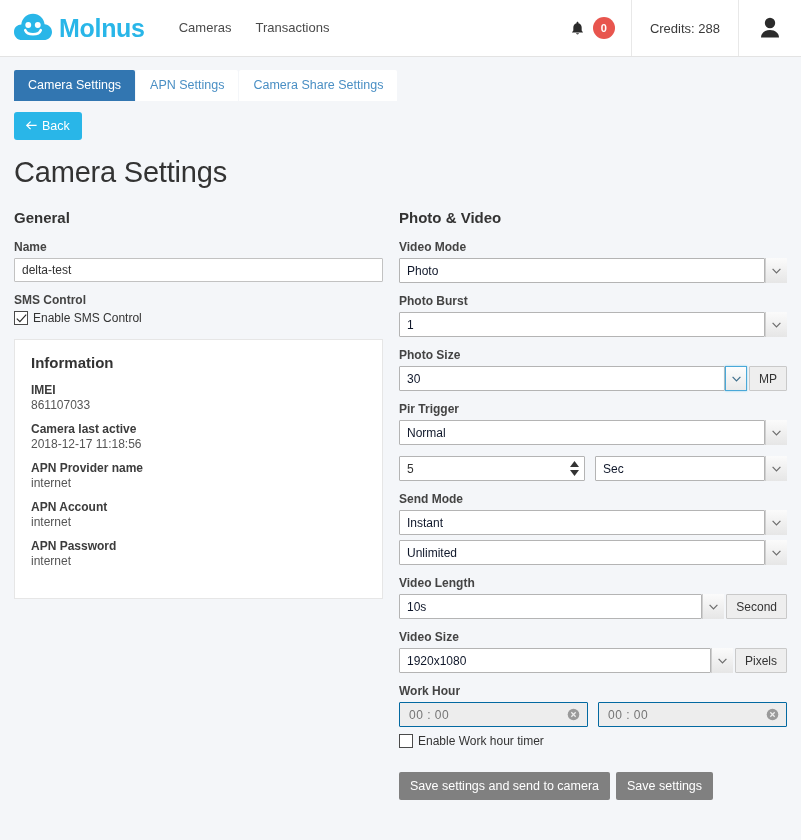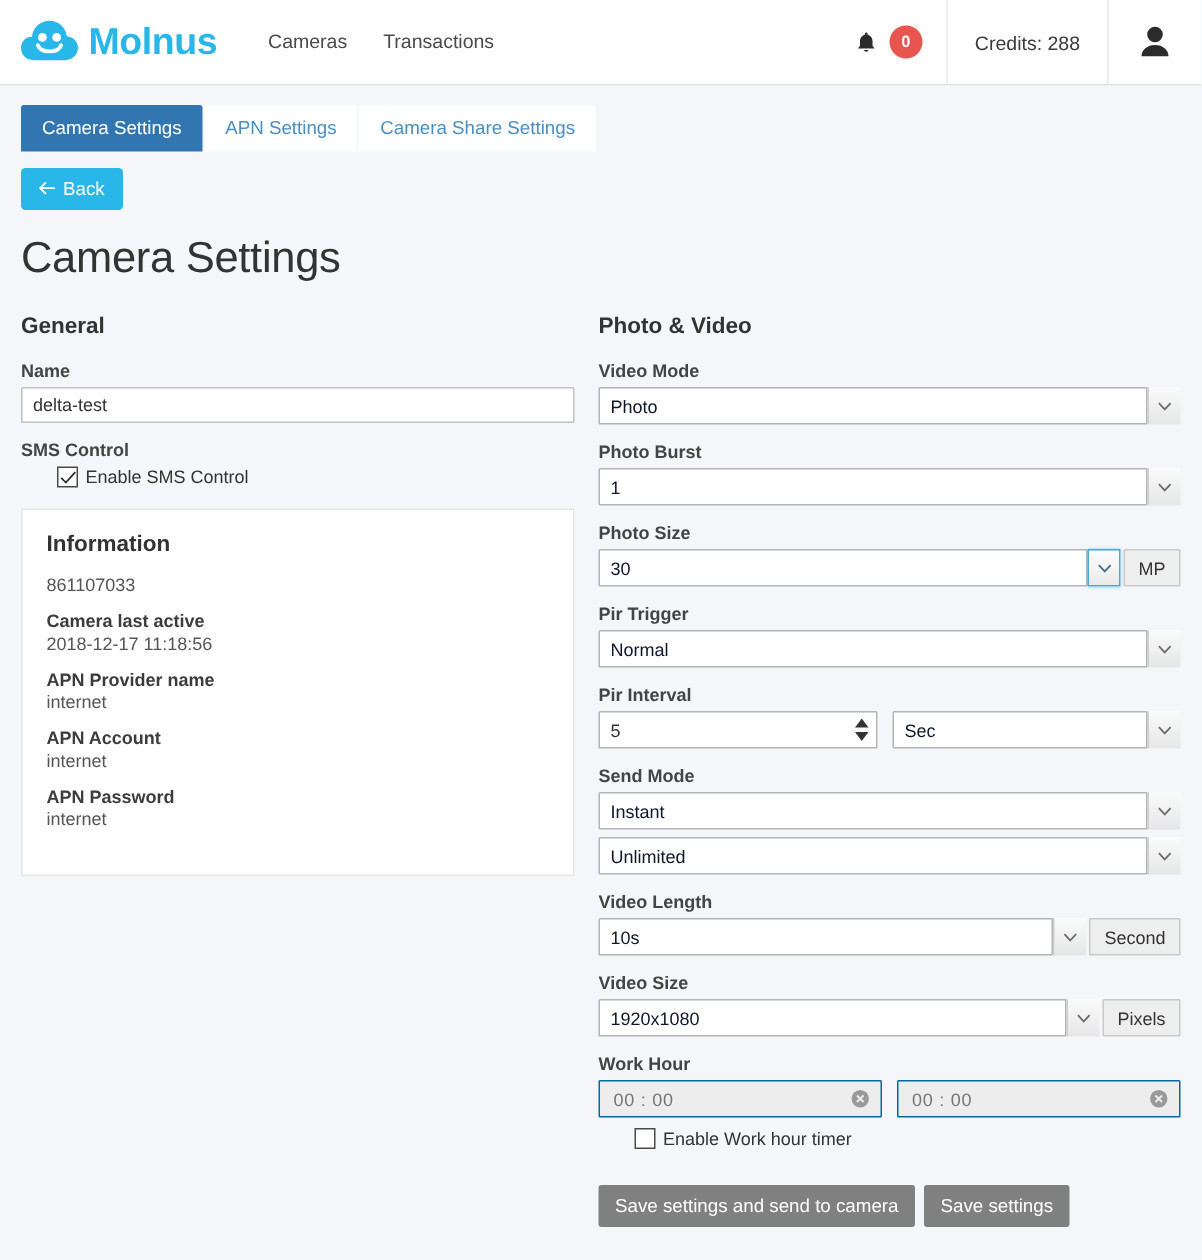--- a/index.html
+++ b/index.html
@@ -168,21 +168,21 @@
     border: 1px solid #0369a1; background: #ededed;
     font-size: 12px; color: #9a9a9a; padding: 0 26px 0 9px;
     font-family: inherit; letter-spacing: 0.5px; border-radius:1px;
   }
   .clear-ic {
     position:absolute; right: 8px; top: 6px;
     width: 13px; height: 13px; cursor:pointer;
   }
 
   
-  .chkrow { display:flex; align-items:flex-end; gap:5px;margin-left:24px; }
+  .chkrow { display:flex; align-items:flex-end; gap:5px; }
   .chkbox {
     width: 14px; height: 14px; border: 1px solid #4a4a4a;
     background:#fff; display:flex; align-items:center;
     justify-content:center; cursor:pointer; flex: 0 0 auto;
   }
   .chk-mark { width: 11px; height: 9px; display:block; }
   .chklabel { font-size:12px; color:#333; }
 
   
   .info-panel {
@@ -291,20 +291,21 @@
         </span>
         <span class="chklabel">Enable SMS Control</span>
       </div>
     </div>
 
 
     <div class="info-panel">
       <h3 class="info-title">Information</h3>
 
       <div class="info-item">
+        <span class="info-k">IMEI</span>
         <span class="info-v">861107033</span>
       </div>
       <div class="info-item">
         <span class="info-k">Camera last active</span>
         <span class="info-v">2018-12-17 11:18:56</span>
       </div>
       <div class="info-item">
         <span class="info-k">APN Provider name</span>
         <span class="info-v">internet</span>
       </div>
@@ -373,21 +374,20 @@
         </div>
         <div class="sel-arrow">
           <svg class="chev" viewBox="0 0 9 6">
               <path d="M0.6 0.8 L4.5 4.9 L8.4 0.8" stroke="#6d6d6d" stroke-width="1.2" fill="none"></path>
             </svg>
         </div>
       </div>
     </div>
 
     <div class="field">
-      <label class="lbl">Pir Interval</label>
       <div class="row2">
         <div class="num-wrap">
           <input class="num-input" type="text" value="5" style="">
           <span class="spinner">
             <svg class="sp-btn" viewBox="0 0 11 8">
                 <path d="M5.5 1 L10 7 L1 7 Z" fill="#333"></path>
               </svg>
             <svg class="sp-btn" viewBox="0 0 11 8">
                 <path d="M5.5 7 L1 1 L10 1 Z" fill="#333"></path>
               </svg>

